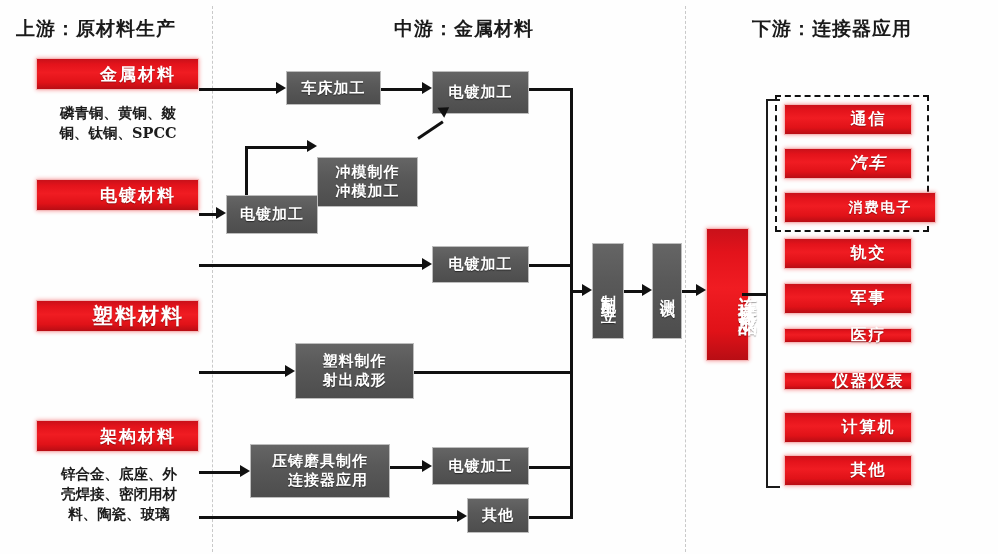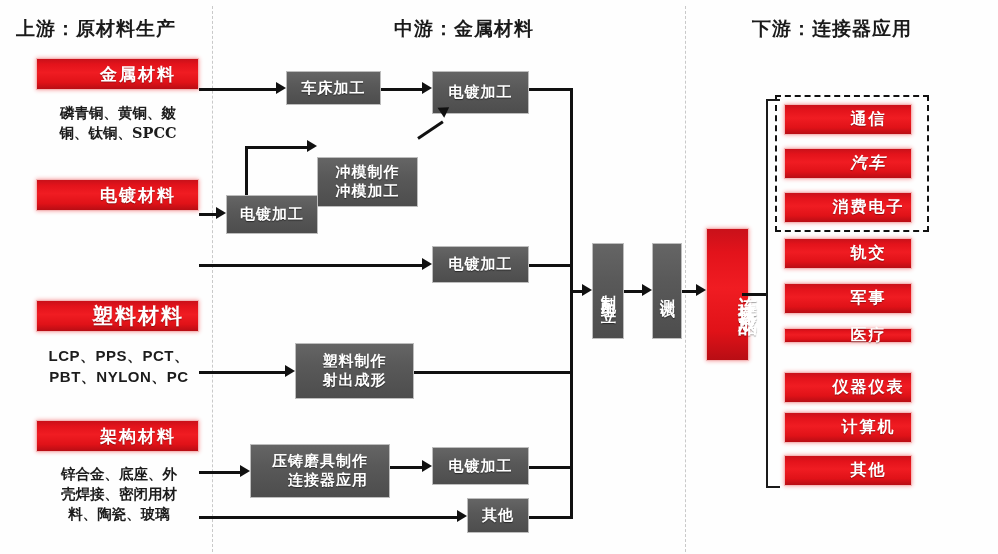--- a/index.html
+++ b/index.html
@@ -134,26 +134,20 @@
   <div class="mattext" style="left:28px;top:99px;width:180px;height:48px;font-size:14.5px;">
     <span>
       <span>磷青铜、黄铜、皴</span><br>
       <span>铜、钛铜、SPCC</span>
     </span>
   </div>
 
   <div class="redbar" style="left:36px;top:179px;width:163px;height:32px;font-size:17px;">电镀材料</div>
 
   <div class="redbar" style="left:36px;top:300px;width:163px;height:32px;font-size:21px;">塑料材料</div>
-  <div class="mattext latin" style="left:24px;top:343px;width:190px;height:48px;font-size:15px;">
-    <span>
-      <span>LCP、PPS、PCT、</span><br>
-      <span>PBT、NYLON、PC</span>
-    </span>
-  </div>
 
   <div class="redbar" style="left:36px;top:420px;width:163px;height:32px;font-size:17px;">架构材料</div>
   <div class="mattext" style="left:24px;top:459px;width:190px;height:70px;font-size:14.5px;">
     <span>
       <span>锌合金、底座、外</span><br>
       <span>壳焊接、密闭用材</span><br>
       <span>料、陶瓷、玻璃</span>
     </span>
   </div>
 
@@ -193,25 +187,25 @@
   <div class="greybox vert" style="left:592px;top:243px;width:32px;height:96px;font-size:15px;">制配组立</div>
 
   <div class="greybox vert" style="left:652px;top:243px;width:30px;height:96px;font-size:15px;">测试</div>
 
   <div class="redbar redvert" style="left:706px;top:228px;width:36px;height:133px;">连接器成品</div>
 
   <div class="dashgroup" style="left:775px;top:95px;width:154px;height:137px;"></div>
 
   <div class="redbar" style="left:784px;top:104px;width:128px;height:31px;font-size:16px;">通信</div>
   <div class="redbar" style="left:784px;top:148px;width:128px;height:31px;font-size:16px;font-style:italic;">汽车</div>
-  <div class="redbar" style="left:784px;top:192px;width:128px;height:31px;font-size:16px;">消费电子</div>
+  <div class="redbar" style="left:784px;top:192px;width:152px;height:31px;font-size:14px;">消费电子</div>
   <div class="redbar" style="left:784px;top:238px;width:128px;height:31px;font-size:16px;">轨交</div>
   <div class="redbar" style="left:784px;top:283px;width:128px;height:31px;font-size:16px;">军事</div>
   <div class="redbar" style="left:784px;top:328px;width:128px;height:15px;font-size:16px;">医疗</div>
-  <div class="redbar" style="left:784px;top:372px;width:128px;height:31px;font-size:16px;">仪器仪表</div>
+  <div class="redbar" style="left:784px;top:372px;width:128px;height:18px;font-size:16px;">仪器仪表</div>
   <div class="redbar" style="left:784px;top:412px;width:128px;height:31px;font-size:16px;">计算机</div>
   <div class="redbar" style="left:784px;top:455px;width:128px;height:31px;font-size:16px;">其他</div>
 
   <div class="hline" style="left:199px;top:88px;width:77px;"></div>
   <div class="arrow" style="left:276px;top:82px;"></div>
 
   <div class="hline" style="left:381px;top:88px;width:41px;"></div>
   <div class="arrow" style="left:422px;top:82px;"></div>
 
   <div class="hline" style="left:199px;top:213px;width:17px;"></div>

